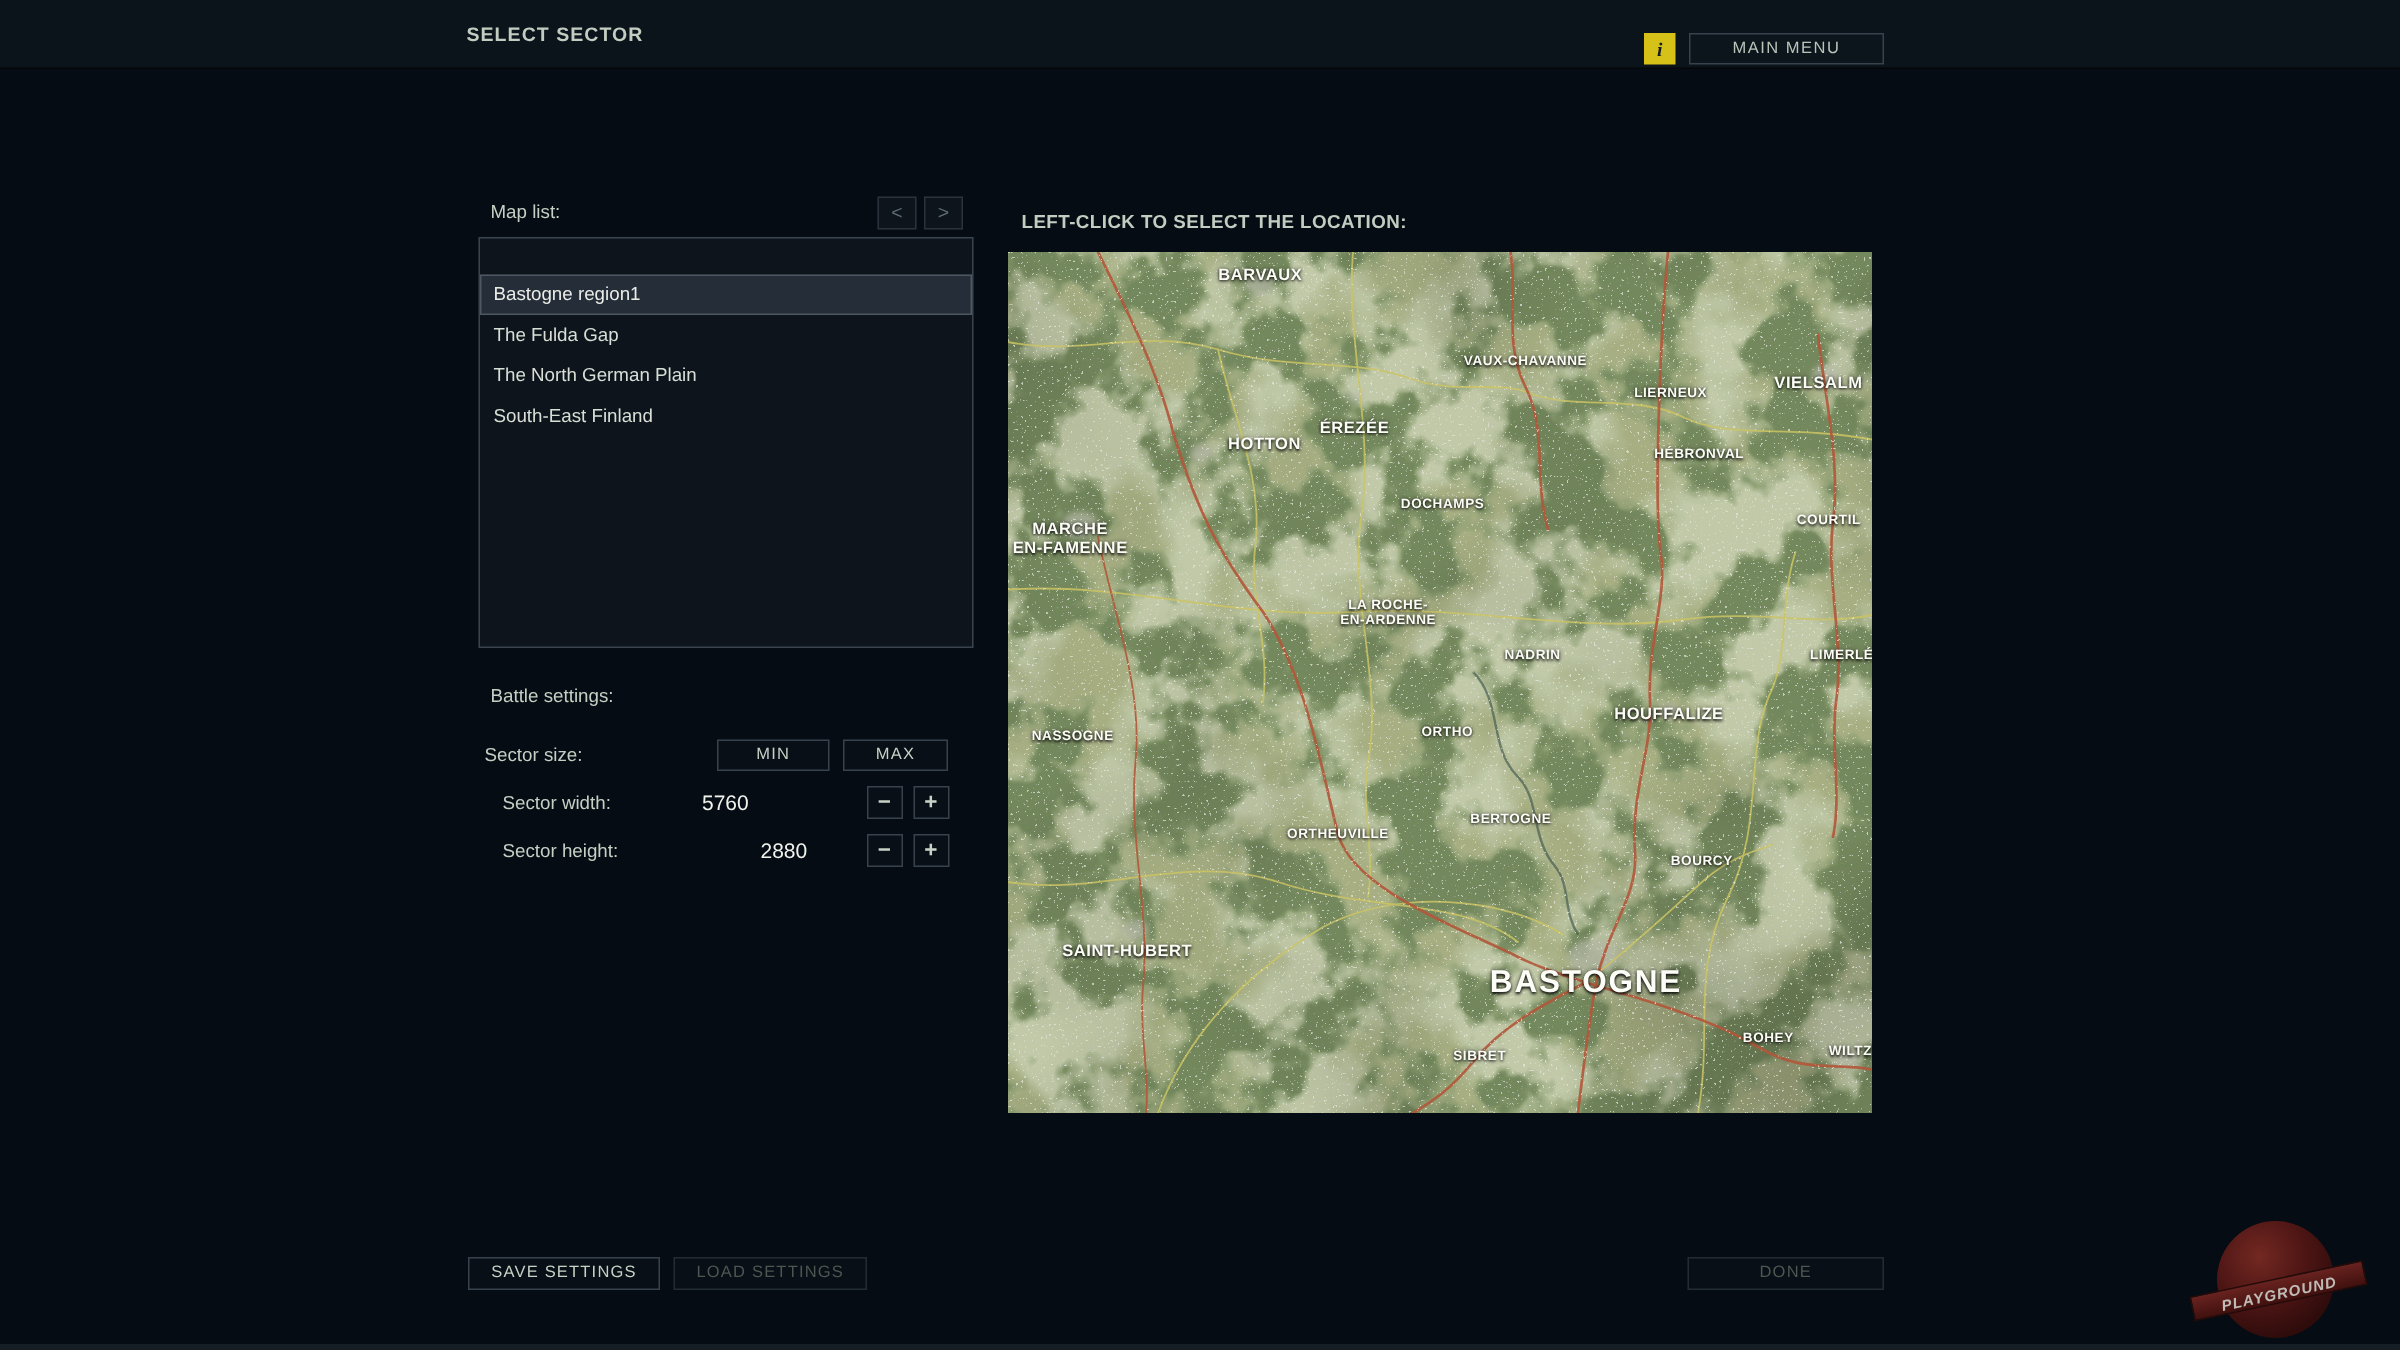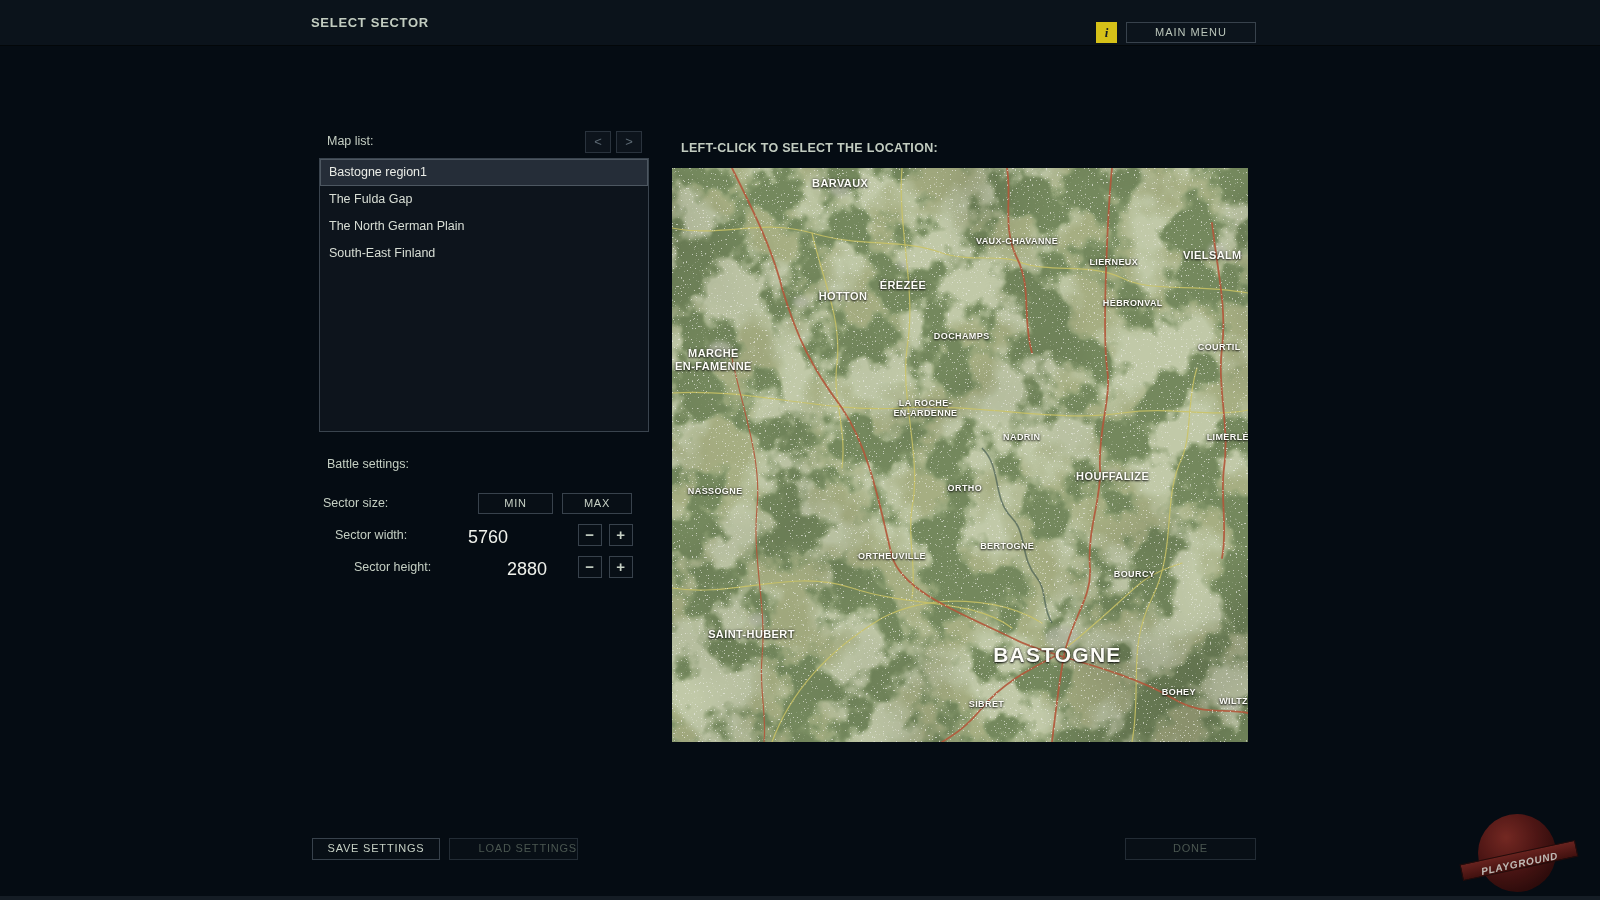--- a/index.html
+++ b/index.html
@@ -33,24 +33,24 @@
   .nav-btn { position:absolute; width:26px; height:22px; border:1px solid #2a333d;
              background:#0d141c; color:#5d6a74; font-size:13px; text-align:center;
              line-height:20px; cursor:pointer; }
 
   
   .list-panel { position:absolute; left:319px; top:158px; width:330px; height:274px;
                 background:#0d141c; border:1px solid #3a444e; }
   .list-item { height:27px; line-height:27px; padding-left:9px; font-size:12.5px;
                color:#d9dfd6; cursor:pointer; }
   .list-item.selected { background:#252d38; outline:1px solid #4d5761;
-                        outline-offset:-1px; color:#eaece7; }
-
-  
-  .value { position:absolute; font-size:18px; color:#f0f2ec; }
+                        outline-offset:-1px; color:#eaece7;margin-top:24px; }
+
+  
+  .value { position:absolute; font-size:14px; color:#f0f2ec; }
   .step-btn { font-size:15px; font-weight:700; line-height:20px; }
 
   
   .instruction { position:absolute; left:681px; top:141px; font-size:12.5px;
                  font-weight:700; letter-spacing:.3px; color:#c2ccc0; }
   .map { position:absolute; left:672px; top:168px; width:576px; height:574px;
          overflow:hidden; cursor:crosshair; background:#a6ae82; }
   .map svg { position:absolute; left:0; top:0; width:100%; height:100%; }
   #map-labels { position:absolute; left:0; top:0; width:100%; height:100%; }
   .map-label { position:absolute; transform:translate(-50%,-50%); color:#fdfdf8;
@@ -102,21 +102,21 @@
 
 <div class="section-label" style="left:323px; top:496px;">Sector size:</div>
 <div class="btn" style="left:478px; top:493px; width:75px; height:21px;">MIN</div>
 <div class="btn" style="left:562px; top:493px; width:70px; height:21px;">MAX</div>
 
 <div class="section-label" style="left:335px; top:528px;">Sector width:</div>
 <div class="value" style="left:468px; top:527px;">5760</div>
 <div class="btn step-btn" style="left:578px; top:524px; width:24px; height:22px;">−</div>
 <div class="btn step-btn" style="left:609px; top:524px; width:24px; height:22px;">+</div>
 
-<div class="section-label" style="left:354px; top:560px;">Sector height:</div>
+<div class="section-label" style="left:335px; top:560px;">Sector height:</div>
 <div class="value" style="left:468px; top:559px;margin-left:39px;">2880</div>
 <div class="btn step-btn" style="left:578px; top:556px; width:24px; height:22px;">−</div>
 <div class="btn step-btn" style="left:609px; top:556px; width:24px; height:22px;">+</div>
 
 <div class="instruction">LEFT-CLICK TO SELECT THE LOCATION:</div>
 
 <div class="map">
   <svg viewBox="0 0 576 574" preserveAspectRatio="none">
     <defs>
       <filter id="midGreen" x="0" y="0" width="100%" height="100%">
@@ -213,21 +213,21 @@
       <div class="map-label m" style="left: 80.3%; top: 70.8%;">BOURCY</div>
       <div class="map-label l" style="left: 13.8%; top: 81.4%;">SAINT-HUBERT</div>
       <div class="map-label xl" style="left: 66.9%; top: 84.8%;">BASTOGNE</div>
       <div class="map-label m" style="left: 88%; top: 91.3%;">BOHEY</div>
       <div class="map-label m" style="left: 97.5%; top: 92.9%;">WILTZ</div>
       <div class="map-label m" style="left: 54.6%; top: 93.4%;">SIBRET</div>
     </div>
 </div>
 
 <div class="btn" style="left:312px; top:838px; width:128px; height:22px;">SAVE SETTINGS</div>
-<div class="btn disabled" style="left:449px; top:838px; width:129px; height:22px;text-align:right;">LOAD SETTINGS</div>
+<div class="btn disabled" style="left:449px; top:838px; width:129px; height:22px;">LOAD SETTINGS</div>
 <div class="btn disabled" style="left:1125px; top:838px; width:131px; height:22px;">DONE</div>
 
 <div class="watermark">
   <div class="wm-sphere"></div>
   <div class="wm-ribbon">
     <span>PLAYGROUND</span>
   </div>
 </div>
 
 <div class="bottom-strip"></div>

